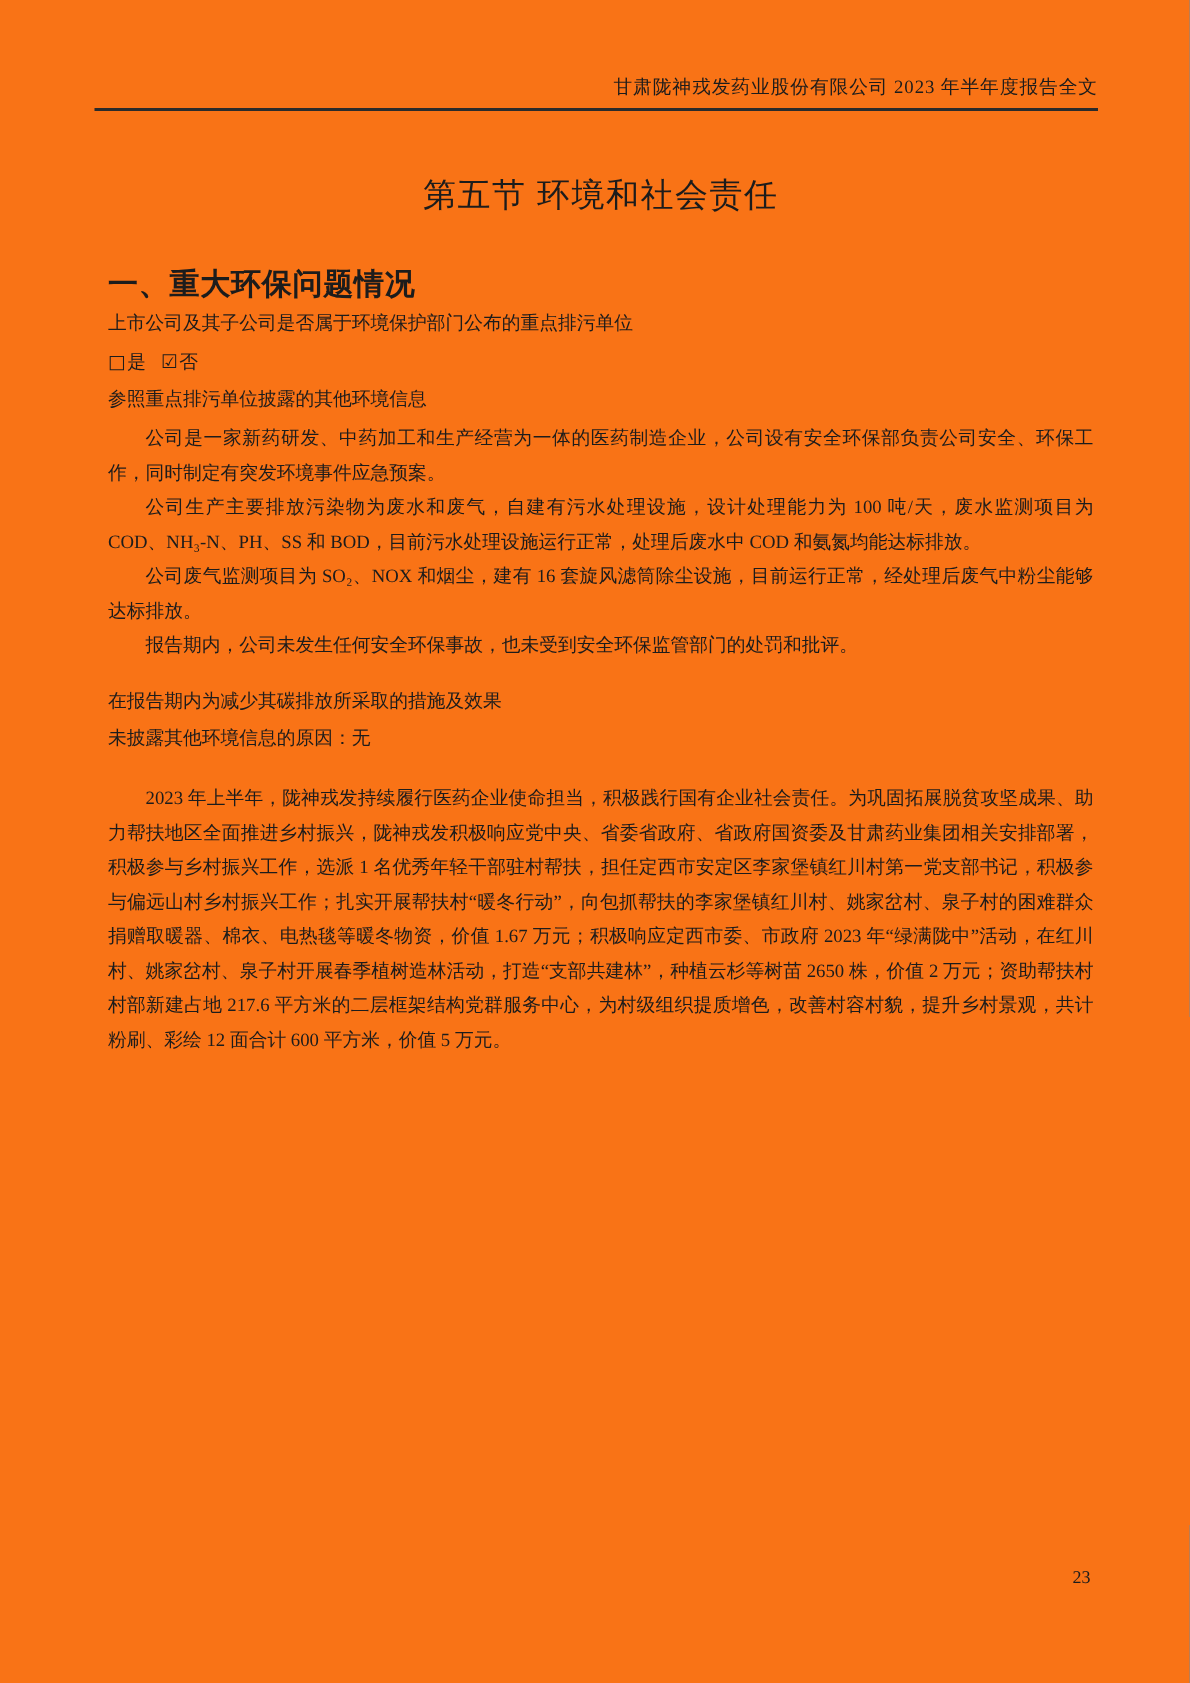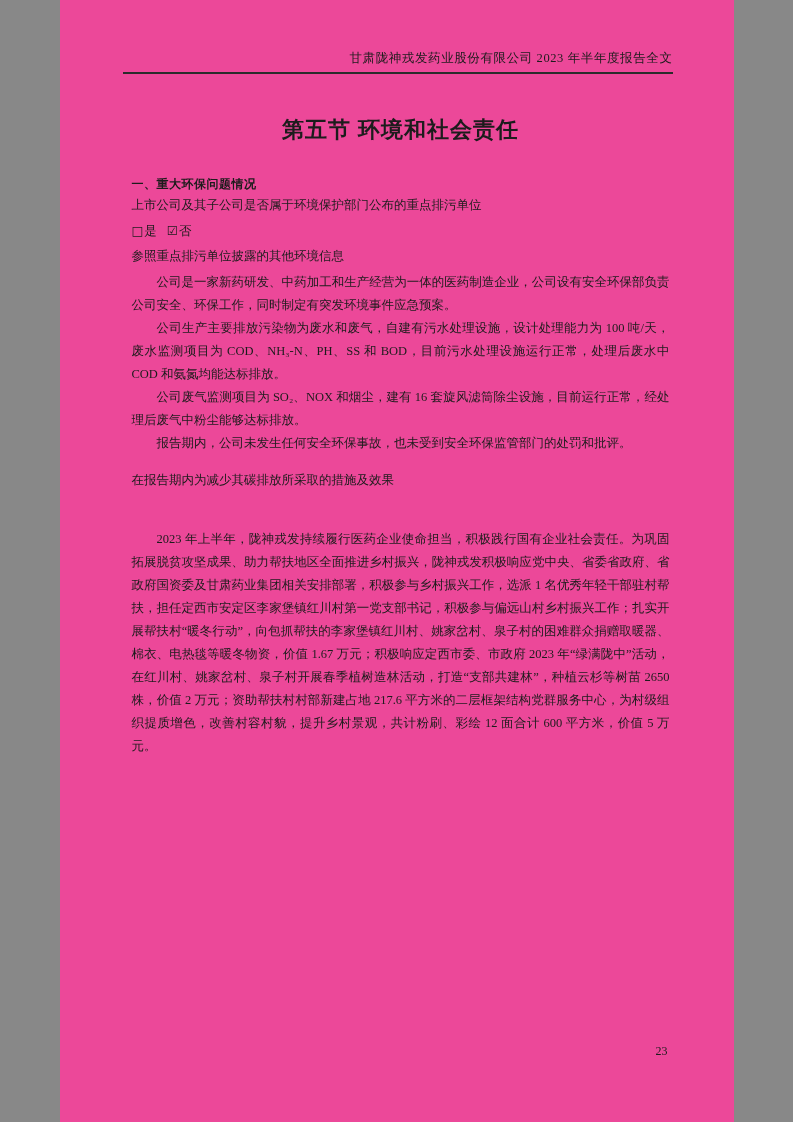--- a/index.html
+++ b/index.html
@@ -1,21 +1,21 @@
 <!DOCTYPE html>
 <html lang="zh"><head>
 <meta charset="utf-8">
 <style>
   html, body { margin: 0; padding: 0; background: #888; }
   .page {
     position: relative;
-    width: 674px;
+    width: 793px;
     height: 1122px;
     margin: 0 auto;
-    background: #ec4899;
+    background: #f97316;
     color: #1c1c1c;
     font-family: "Liberation Serif", "DejaVu Serif", serif;
     overflow: hidden;
   }
   .header {
     position: absolute;
     top: 0;
     left: 63px;
     right: 61px;
     padding-top: 50px;
@@ -32,47 +32,47 @@
   .content {
     position: absolute;
     top: 75px;
     left: 72px;
     right: 64px;
   }
   .doc-title {
     margin: 40px 0 0 0;
     text-align: center;
     font-size: 22px;
-    font-weight: bold;
+    font-weight: normal;
     letter-spacing: 1px;
     font-family: "Liberation Sans", "DejaVu Sans", sans-serif;
   }
   .section-heading {
     margin: 31px 0 0 0;
-    font-size: 12px;
+    font-size: 20px;
     font-weight: bold;
     letter-spacing: 0.5px;
     font-family: "Liberation Sans", "DejaVu Sans", sans-serif;
   }
   .section-heading.second { margin-top: 29px; }
   .line {
     font-size: 12.5px;
     line-height: 25px;
     margin: 0;
   }
   .first-after-heading { }
   .para {
     font-size: 12.5px;
     line-height: 23px;
     margin: 0;
     text-align: justify;
     text-indent: 2em;
   }
   .para-block { margin-top: 2px; }
-  .social-para { margin-top: 35px; }
+  .social-para { margin-top: 16px; }
   .opt { margin-right: 10px; white-space: nowrap; }
   .box {
     font-family: "DejaVu Sans", sans-serif;
     font-size: 12.5px;
     margin-right: 1px;
   }
   .carbon-line { margin-top: 13px; font-family: Liberation Serif, serif; }
   .page-number {
     position: absolute;
     right: 66px;
@@ -107,20 +107,21 @@
     <div class="para-block">
       <p class="para">公司是一家新药研发、中药加工和生产经营为一体的医药制造企业，公司设有安全环保部负责公司安全、环保工作，同时制定有突发环境事件应急预案。</p>
       <p class="para">公司生产主要排放污染物为废水和废气，自建有污水处理设施，设计处理能力为 100 吨/天，废水监测项目为 COD、NH₃-N、PH、SS 和 BOD，目前污水处理设施运行正常，处理后废水中 COD 和氨氮均能达标排放。</p>
       <p class="para">公司废气监测项目为 SO₂、NOX 和烟尘，建有 16 套旋风滤筒除尘设施，目前运行正常，经处理后废气中粉尘能够达标排放。</p>
       <p class="para">报告期内，公司未发生任何安全环保事故，也未受到安全环保监管部门的处罚和批评。</p>
     </div>
 
     <p class="line carbon-line">在报告期内为减少其碳排放所采取的措施及效果</p>
 
 
+    <p class="line">未披露其他环境信息的原因：无</p>
 
 
     <p class="para social-para">2023 年上半年，陇神戎发持续履行医药企业使命担当，积极践行国有企业社会责任。为巩固拓展脱贫攻坚成果、助力帮扶地区全面推进乡村振兴，陇神戎发积极响应党中央、省委省政府、省政府国资委及甘肃药业集团相关安排部署，积极参与乡村振兴工作，选派 1 名优秀年轻干部驻村帮扶，担任定西市安定区李家堡镇红川村第一党支部书记，积极参与偏远山村乡村振兴工作；扎实开展帮扶村“暖冬行动”，向包抓帮扶的李家堡镇红川村、姚家岔村、泉子村的困难群众捐赠取暖器、棉衣、电热毯等暖冬物资，价值 1.67 万元；积极响应定西市委、市政府 2023 年“绿满陇中”活动，在红川村、姚家岔村、泉子村开展春季植树造林活动，打造“支部共建林”，种植云杉等树苗 2650 株，价值 2 万元；资助帮扶村村部新建占地 217.6 平方米的二层框架结构党群服务中心，为村级组织提质增色，改善村容村貌，提升乡村景观，共计粉刷、彩绘 12 面合计 600 平方米，价值 5 万元。</p>
 
   </div>
 
   <div class="page-number">23</div>
 
 </div>
 

